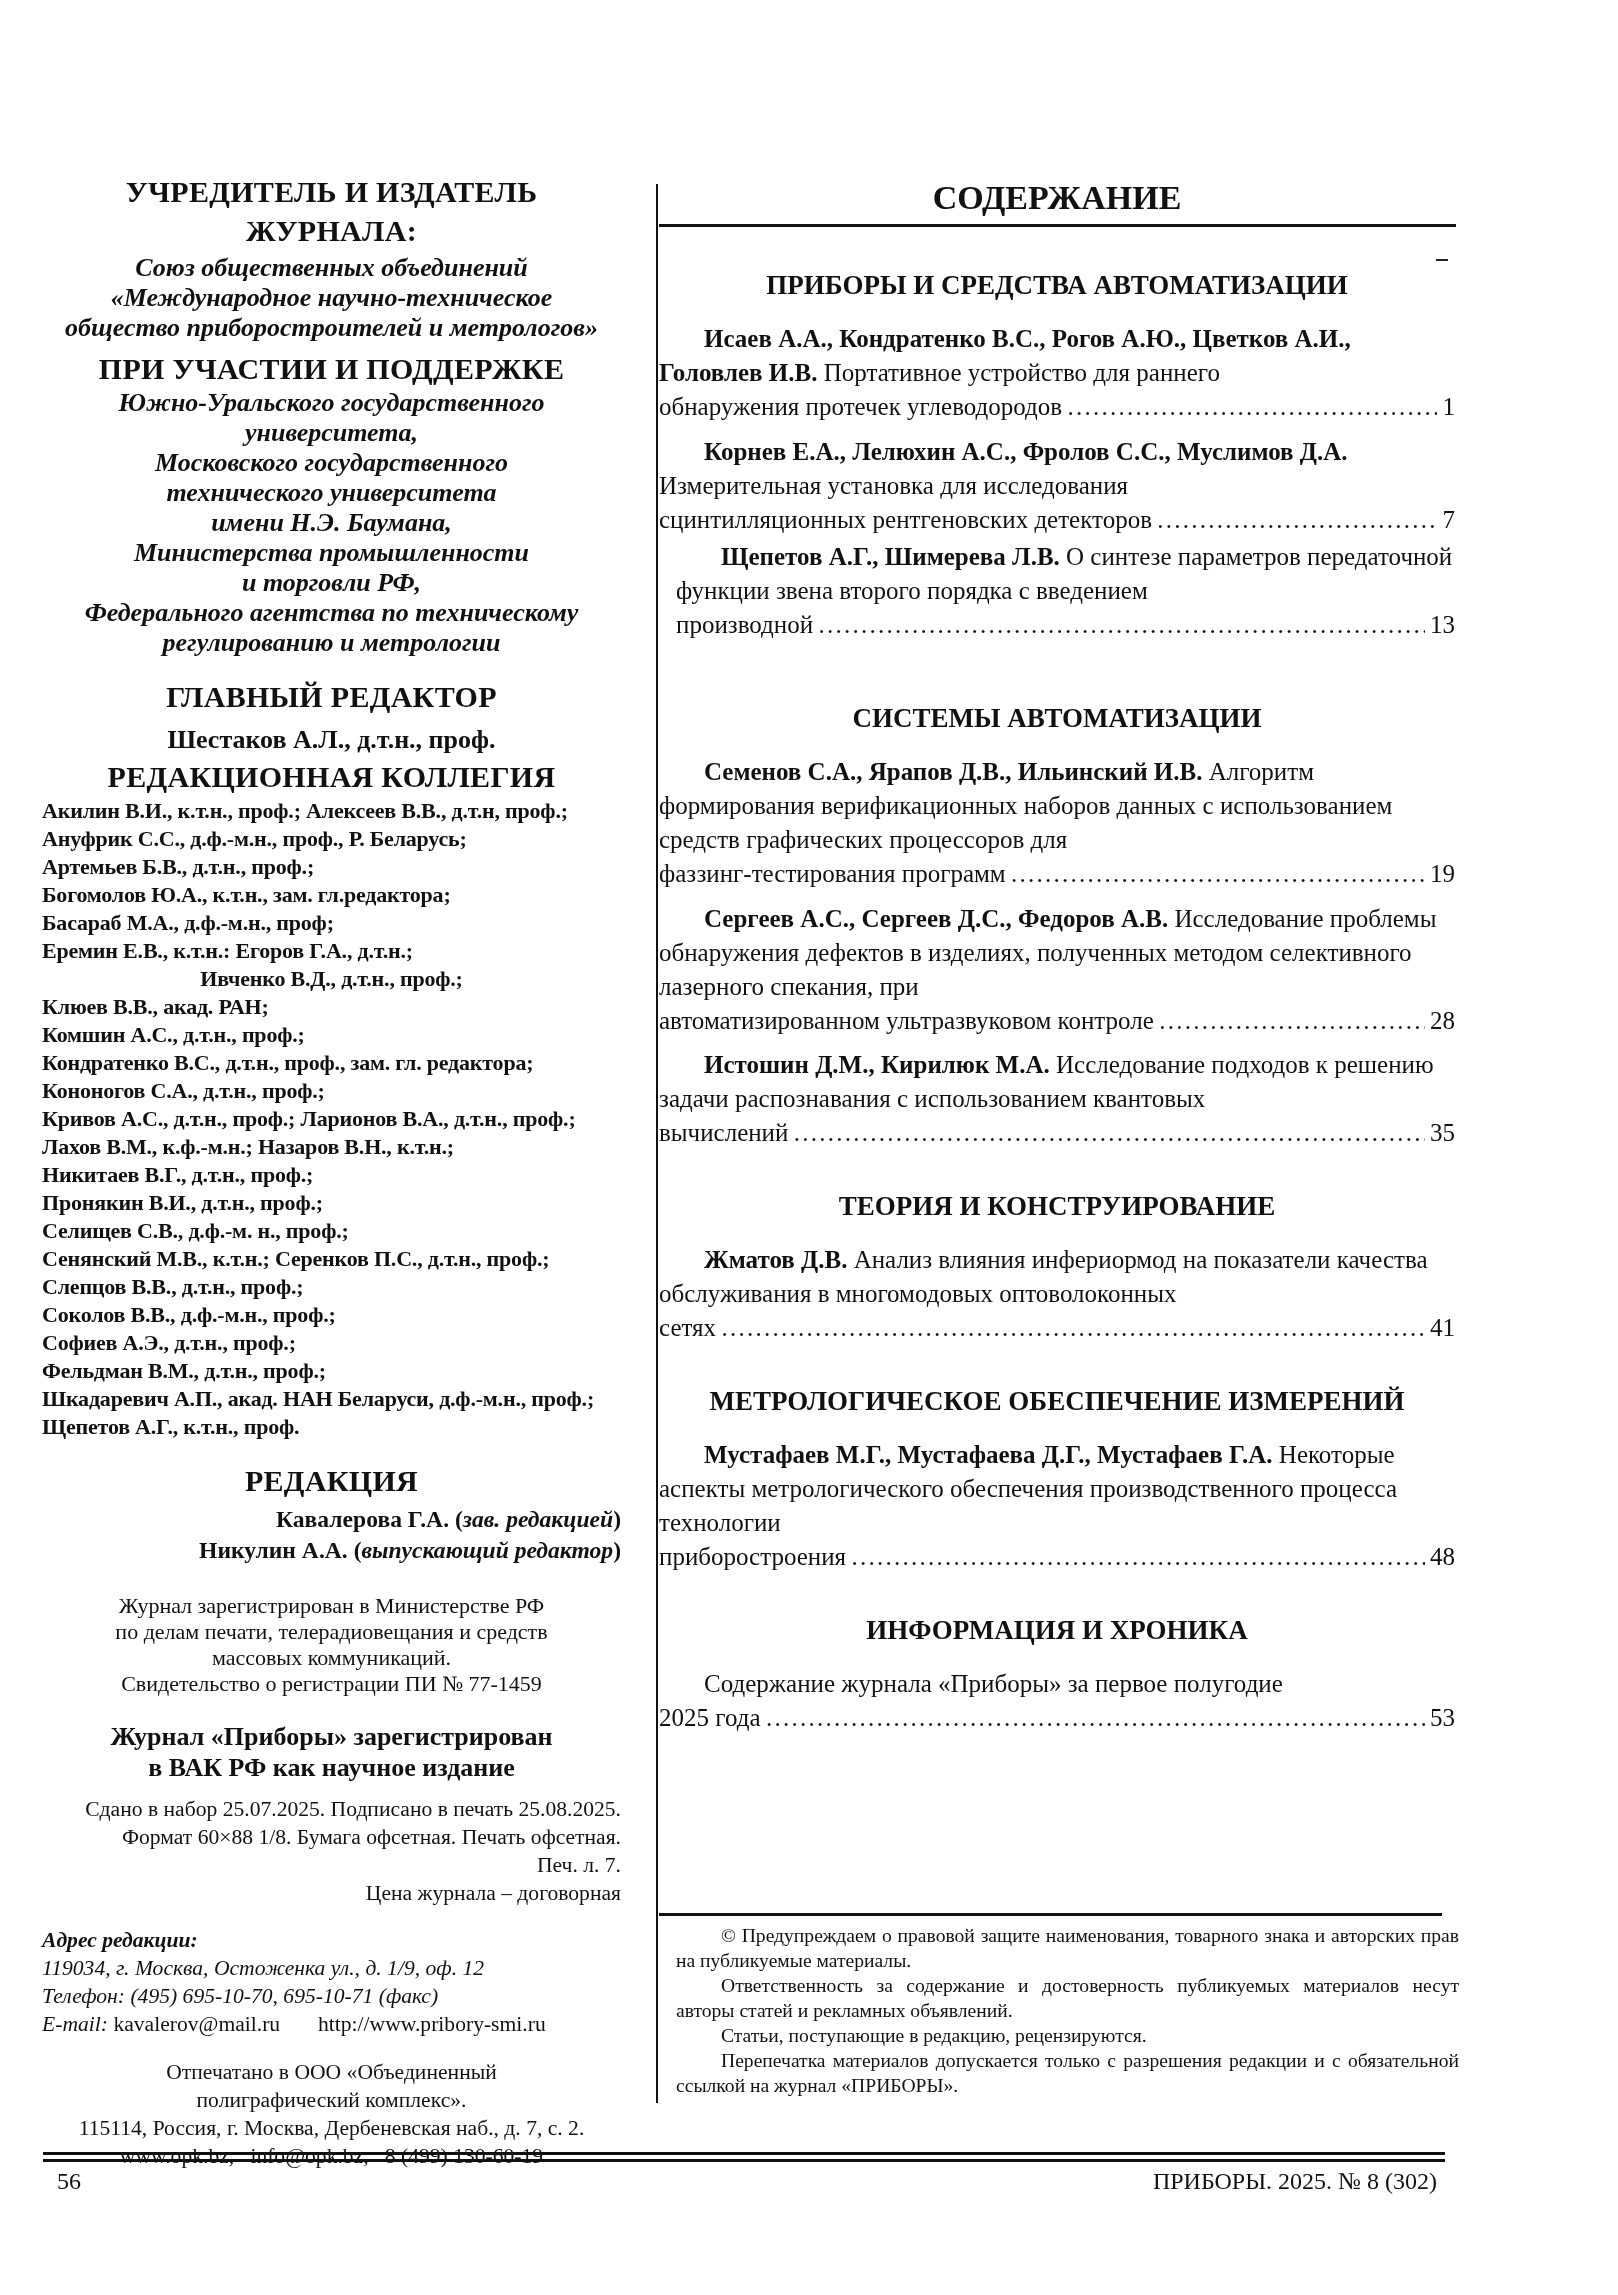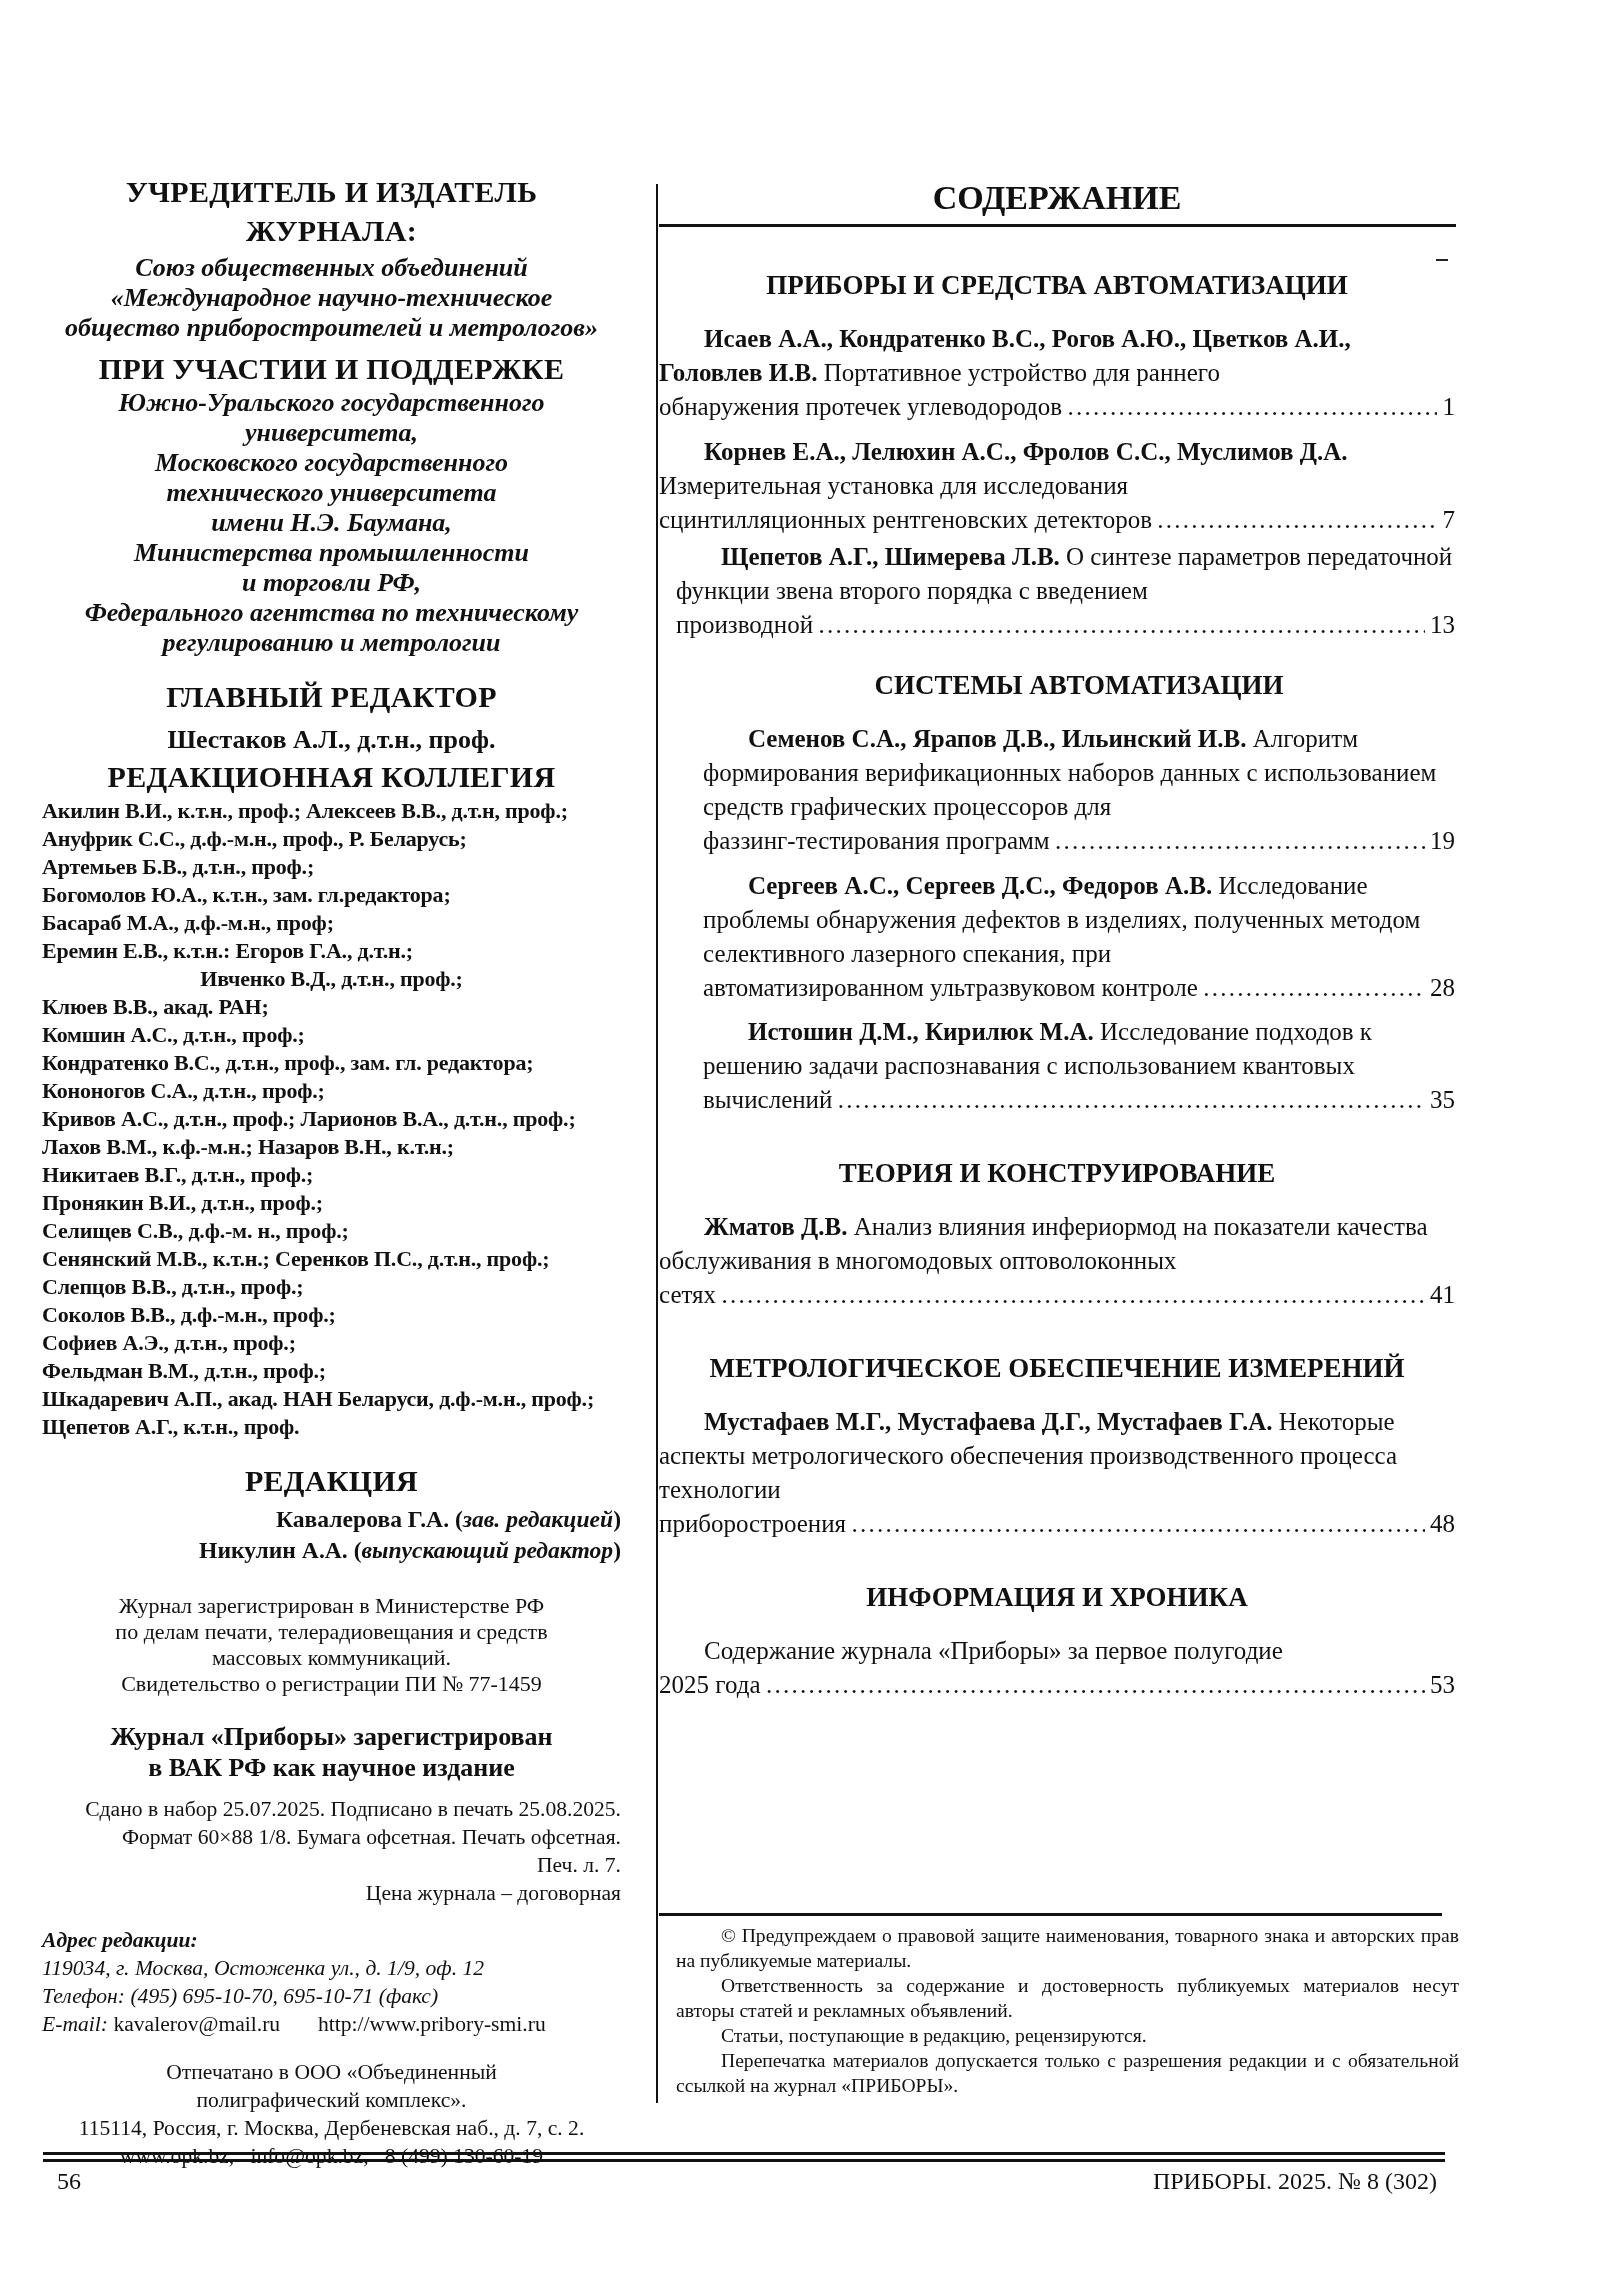--- a/index.html
+++ b/index.html
@@ -161,21 +161,21 @@
         </div>
         <div class="entry" style="margin-top: 3px; padding-left: 17px;">
           <div><b>Щепетов А.Г., Шимерева Л.В.</b> <span>О синтезе параметров передаточной функции звена второго порядка с введением</span></div>
           <div class="lastline">
             <span class="txt">производной</span>
             <span class="dots"></span>
             <span class="pg">13</span>
           </div>
         </div>
       </div>
-      <div style="margin-top: 26px; padding-left: 44px;">
+      <div style="margin-top: 59px;">
         <div class="sec">СИСТЕМЫ АВТОМАТИЗАЦИИ</div>
         <div class="entry" style="margin-top: 19px;">
           <div><b>Семенов С.А., Ярапов Д.В., Ильинский И.В.</b> <span>Алгоритм формирования верификационных наборов данных с использованием средств графических процессоров для</span></div>
           <div class="lastline">
             <span class="txt">фаззинг-тестирования программ</span>
             <span class="dots"></span>
             <span class="pg">19</span>
           </div>
         </div>
         <div class="entry" style="margin-top: 10.8px;">

